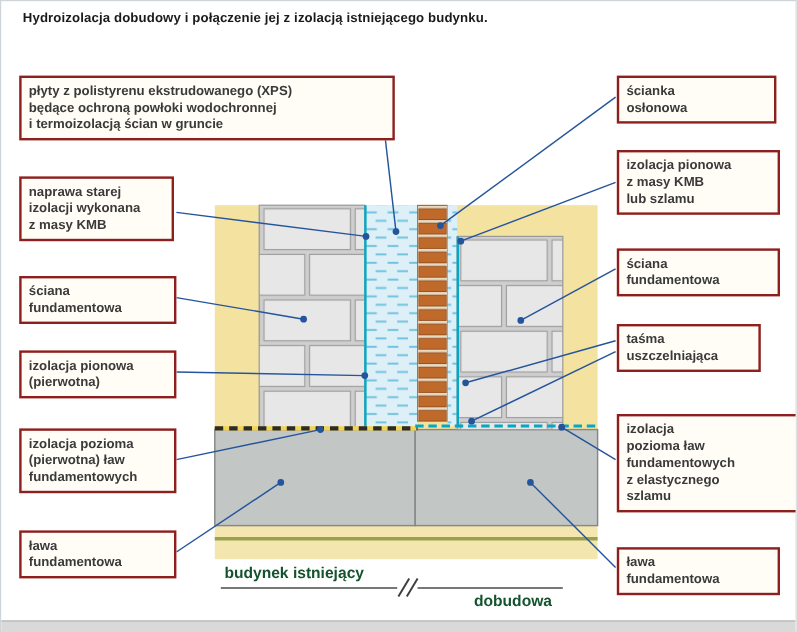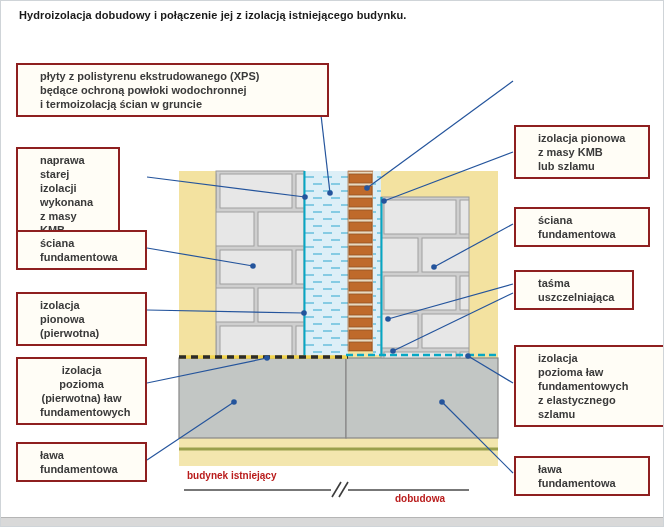--- a/index.html
+++ b/index.html
@@ -13,25 +13,25 @@
     font-size:11px; font-weight:bold; color:#1a1a1a; letter-spacing:0.1px;
   }
   .label-box {
     position:absolute;
     border:2px solid #8e1f1f;
     background:#fffdf6;
     color:#3a3a3a;
     font-weight:bold;
     font-size:11px;
     line-height:1.28;
-    padding:4px 22px;
+    padding:4px 6px;
     white-space:pre-line;
   }
   .footer-label {
-    position:absolute; color:#b91c1c; font-weight:bold; font-size:10px;
+    position:absolute; color:#14532d; font-weight:bold; font-size:13px;
   }
   svg.overlay { position:absolute; left:0; top:0; }
   .bottom-bar {
     position:absolute; left:0; bottom:0; width:100%; height:9px;
     background:#d9d9d9; border-top:1px solid #b5b5b5;
   }
 </style>
 </head>
 <body>
 
@@ -124,33 +124,35 @@
       <circle cx="387" cy="318" r="2.8"></circle>
       <circle cx="392" cy="350" r="2.8"></circle>
       <circle cx="467" cy="355" r="2.8"></circle>
       <circle cx="441" cy="401" r="2.8"></circle>
     </g>
   </svg>
 
   <div class="label-box" style="left:15px; top:62px;  width:313px;">płyty z polistyrenu ekstrudowanego (XPS)
 będące ochroną powłoki wodochronnej
 i termoizolacją ścian w gruncie</div>
-  <div class="label-box" style="left:15px; top:146px; width:104px;">naprawa starej
+  <div class="label-box" style="left:15px; top:146px; width:129px;">naprawa starej
 izolacji wykonana
 z masy KMB</div>
   <div class="label-box" style="left:15px; top:229px; width:131px;">ściana
 fundamentowa</div>
   <div class="label-box" style="left:15px; top:291px; width:131px;">izolacja pionowa
 (pierwotna)</div>
-  <div class="label-box" style="left:15px; top:356px; width:131px;text-align:center;">izolacja pozioma
+  <div class="label-box" style="left:15px; top:356px; width:131px;">izolacja pozioma
 (pierwotna) ław
 fundamentowych</div>
   <div class="label-box" style="left:15px; top:441px; width:131px;">ława
 fundamentowa</div>
 
+  <div class="label-box" style="left:513px; top:62px;  width:133px;">ścianka
+osłonowa</div>
   <div class="label-box" style="left:513px; top:124px; width:136px;">izolacja pionowa
 z masy KMB
 lub szlamu</div>
   <div class="label-box" style="left:513px; top:206px; width:136px;">ściana
 fundamentowa</div>
   <div class="label-box" style="left:513px; top:269px; width:120px;">taśma
 uszczelniająca</div>
   <div class="label-box" style="left:513px; top:344px; width:155px;">izolacja
 pozioma ław
 fundamentowych

